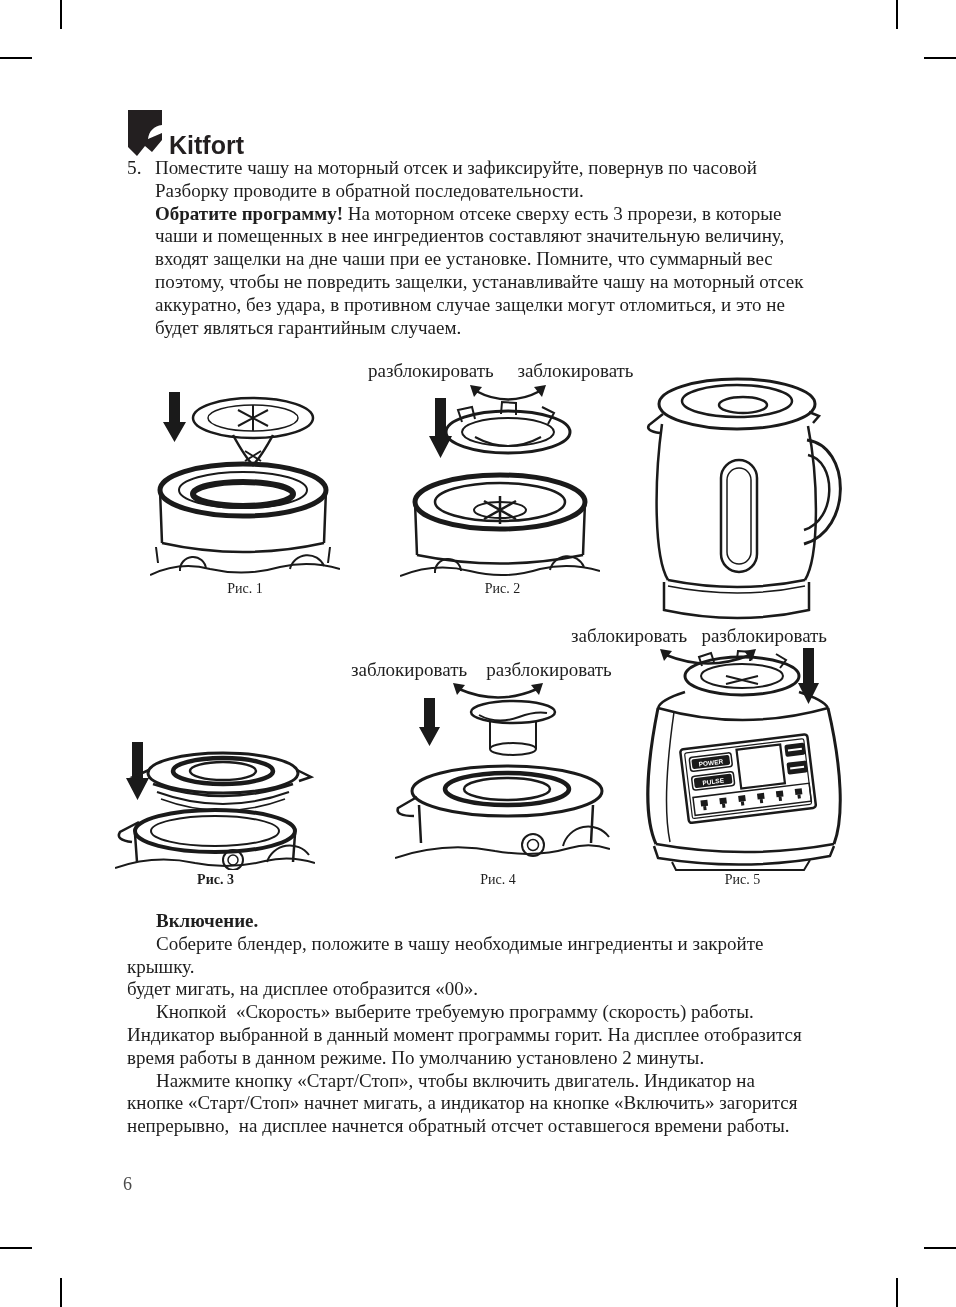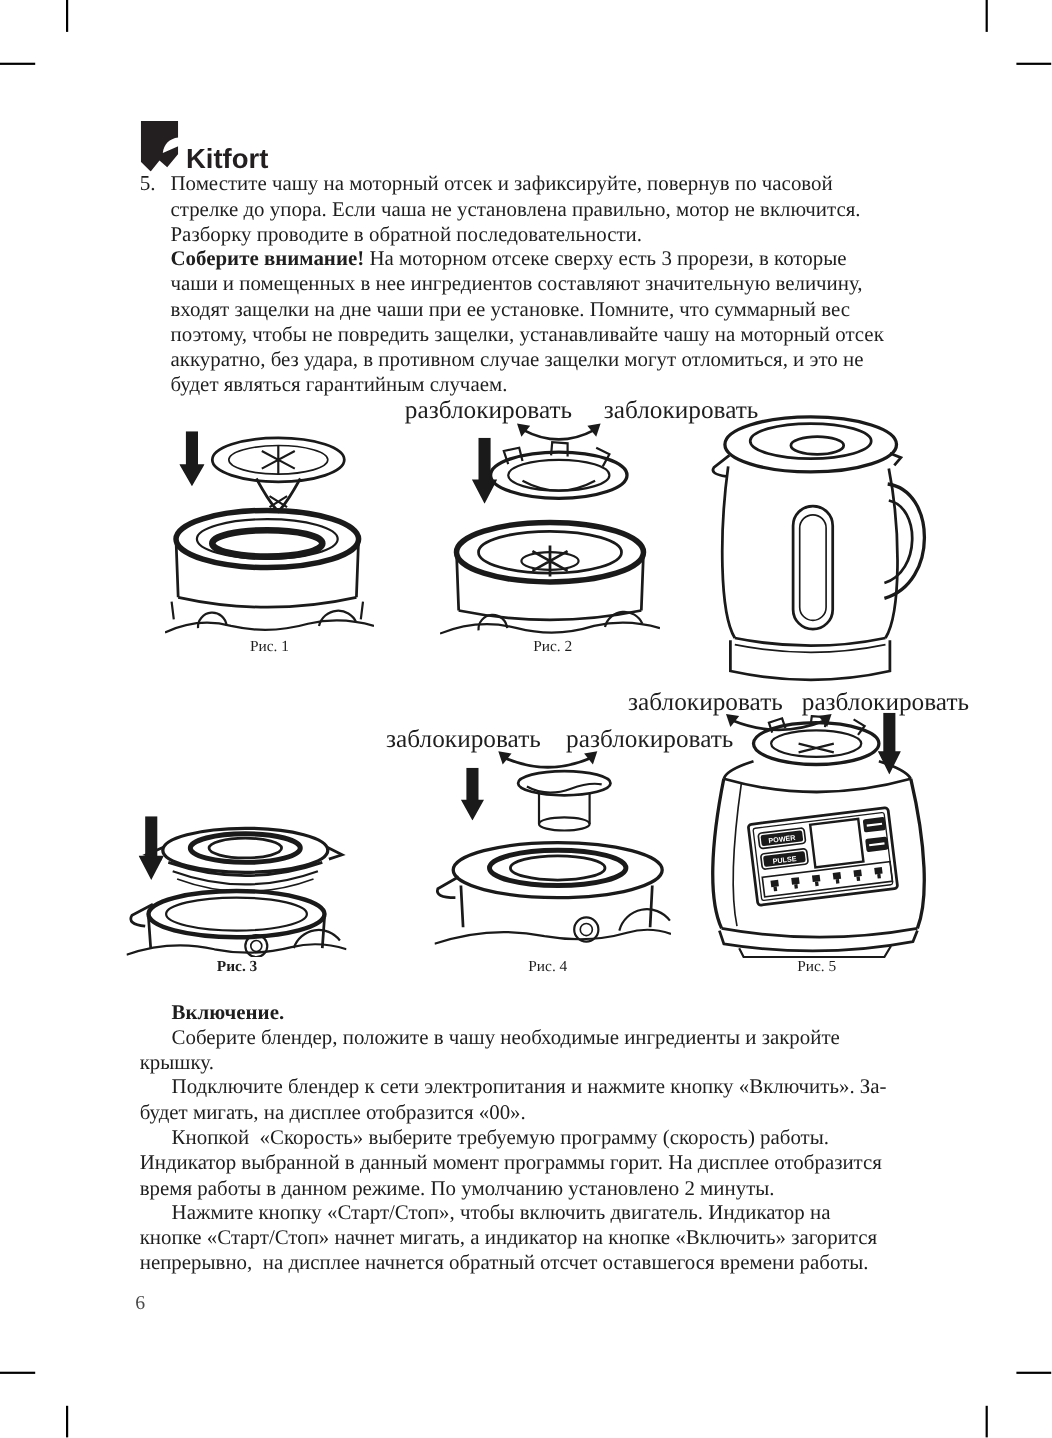--- a/index.html
+++ b/index.html
@@ -14,21 +14,21 @@
   .logo-text{font-family:"Liberation Sans",sans-serif;font-weight:bold;font-size:25px;
              color:#231f20;margin-left:7px;margin-bottom:-4px;letter-spacing:0px;}
 
   .tblock{position:absolute;font-size:19px;line-height:22.8px;}
   .tline{white-space:pre;}
   .ind{padding-left:29px;}
   b,.bold{font-weight:bold;}
   .marker{position:absolute;left:127px;top:157px;font-size:19.3px;line-height:22.8px;}
 
   .cap{position:absolute;text-align:center;font-size:14px;}
-  .rotlabels{position:absolute;font-size:23px;white-space:pre;}
+  .rotlabels{position:absolute;font-size:19px;white-space:pre;}
   .fig{position:absolute;}
   .fig svg{display:block;}
   .stroke{fill:none;stroke:#1a1a1a;}
   .pagenum{position:absolute;left:123px;top:1174px;font-size:18px;color:#4a4a4a;}
 </style>
 </head>
 <body>
 
 <div class="page">
 
@@ -44,23 +44,22 @@
   <div class="logo">
     <svg class="logo-mark" viewBox="0 0 34 46">
       <path fill="#231f20" d="M0 0 H34 V15 C26 16 21 21 20 29 L34 23 V30 L24 42 L17 36 L9 46 L0 37 Z"></path>
     </svg>
     <span class="logo-text">Kitfort</span>
   </div>
 
   <div class="marker">5.</div>
   <div class="tblock" style="left:155px;top:157px;">
     <div class="tline">Поместите чашу на моторный отсек и зафиксируйте, повернув по часовой</div>
-    <div class="tline">стрелке до упора. Если чаша не установлена правильно, мотор не включится.</div>
     <div class="tline">Разборку проводите в обратной последовательности.</div>
-    <div class="tline"><b>Соберите внимание!</b><span> На моторном отсеке сверху есть 3 прорези, в которые</span></div>
+    <div class="tline"><b>Обратите программу!</b><span> На моторном отсеке сверху есть 3 прорези, в которые</span></div>
     <div class="tline">чаши и помещенных в нее ингредиентов составляют значительную величину,</div>
     <div class="tline">входят защелки на дне чаши при ее установке. Помните, что суммарный вес</div>
     <div class="tline">поэтому, чтобы не повредить защелки, устанавливайте чашу на моторный отсек</div>
     <div class="tline">аккуратно, без удара, в противном случае защелки могут отломиться, и это не</div>
     <div class="tline">будет являться гарантийным случаем.</div>
   </div>
 
   <div class="rotlabels" style="left:368px;top:360px;">разблокировать     заблокировать</div>
   <div class="fig" style="left:468px;top:384px;">
     <svg width="80" height="22" viewBox="0 0 80 22">
@@ -271,21 +270,20 @@
         <path stroke-width="2" d="M32 212 l4 8 h128 l6 -10"></path>
       </g>
     </svg>
   </div>
   <div class="cap" style="left:645px;top:872px;width:195px;">Рис. 5</div>
 
   <div class="tblock" style="left:127px;top:910px;">
     <div class="tline ind bold">Включение.</div>
     <div class="tline ind">Соберите блендер, положите в чашу необходимые ингредиенты и закройте</div>
     <div class="tline">крышку.</div>
-    <div class="tline ind">Подключите блендер к сети электропитания и нажмите кнопку «Включить». За-</div>
     <div class="tline">будет мигать, на дисплее отобразится «00».</div>
     <div class="tline ind">Кнопкой  «Скорость» выберите требуемую программу (скорость) работы.</div>
     <div class="tline">Индикатор выбранной в данный момент программы горит. На дисплее отобразится</div>
     <div class="tline">время работы в данном режиме. По умолчанию установлено 2 минуты.</div>
     <div class="tline ind">Нажмите кнопку «Старт/Стоп», чтобы включить двигатель. Индикатор на</div>
     <div class="tline">кнопке «Старт/Стоп» начнет мигать, а индикатор на кнопке «Включить» загорится</div>
     <div class="tline">непрерывно,  на дисплее начнется обратный отсчет оставшегося времени работы.</div>
   </div>
 
   <div class="pagenum">6</div>

